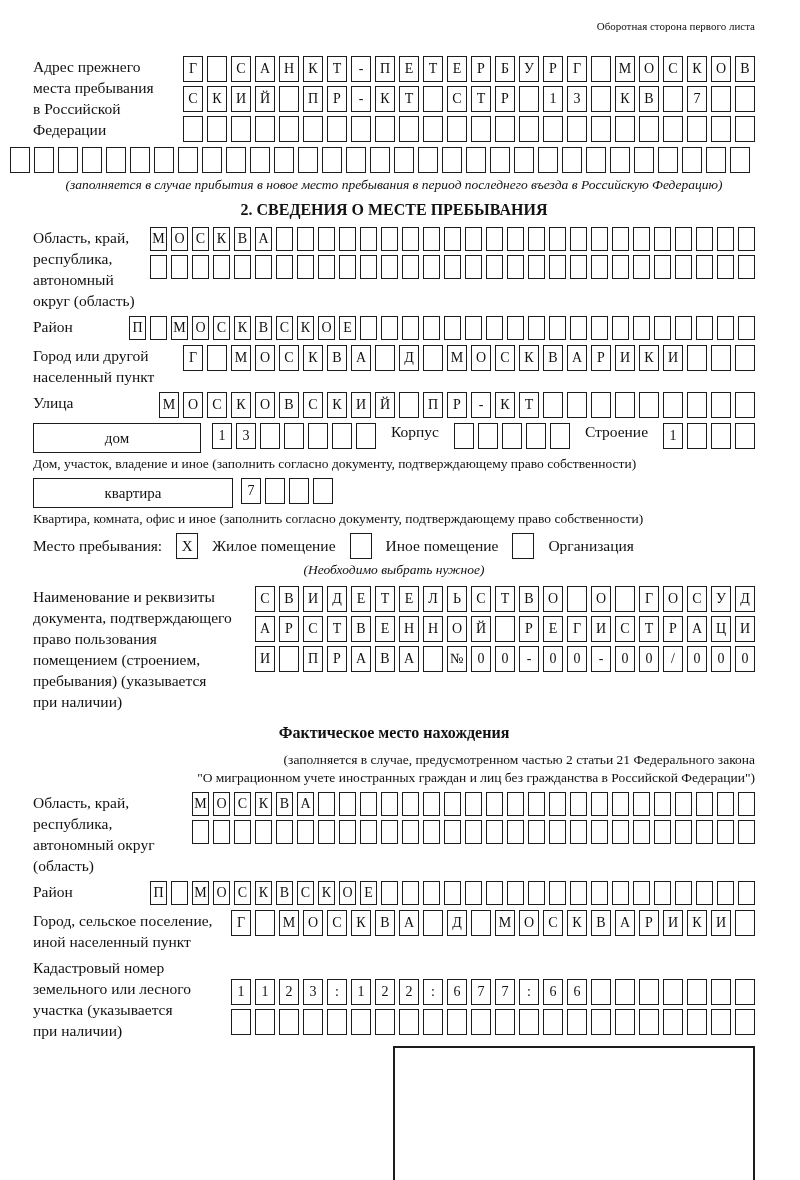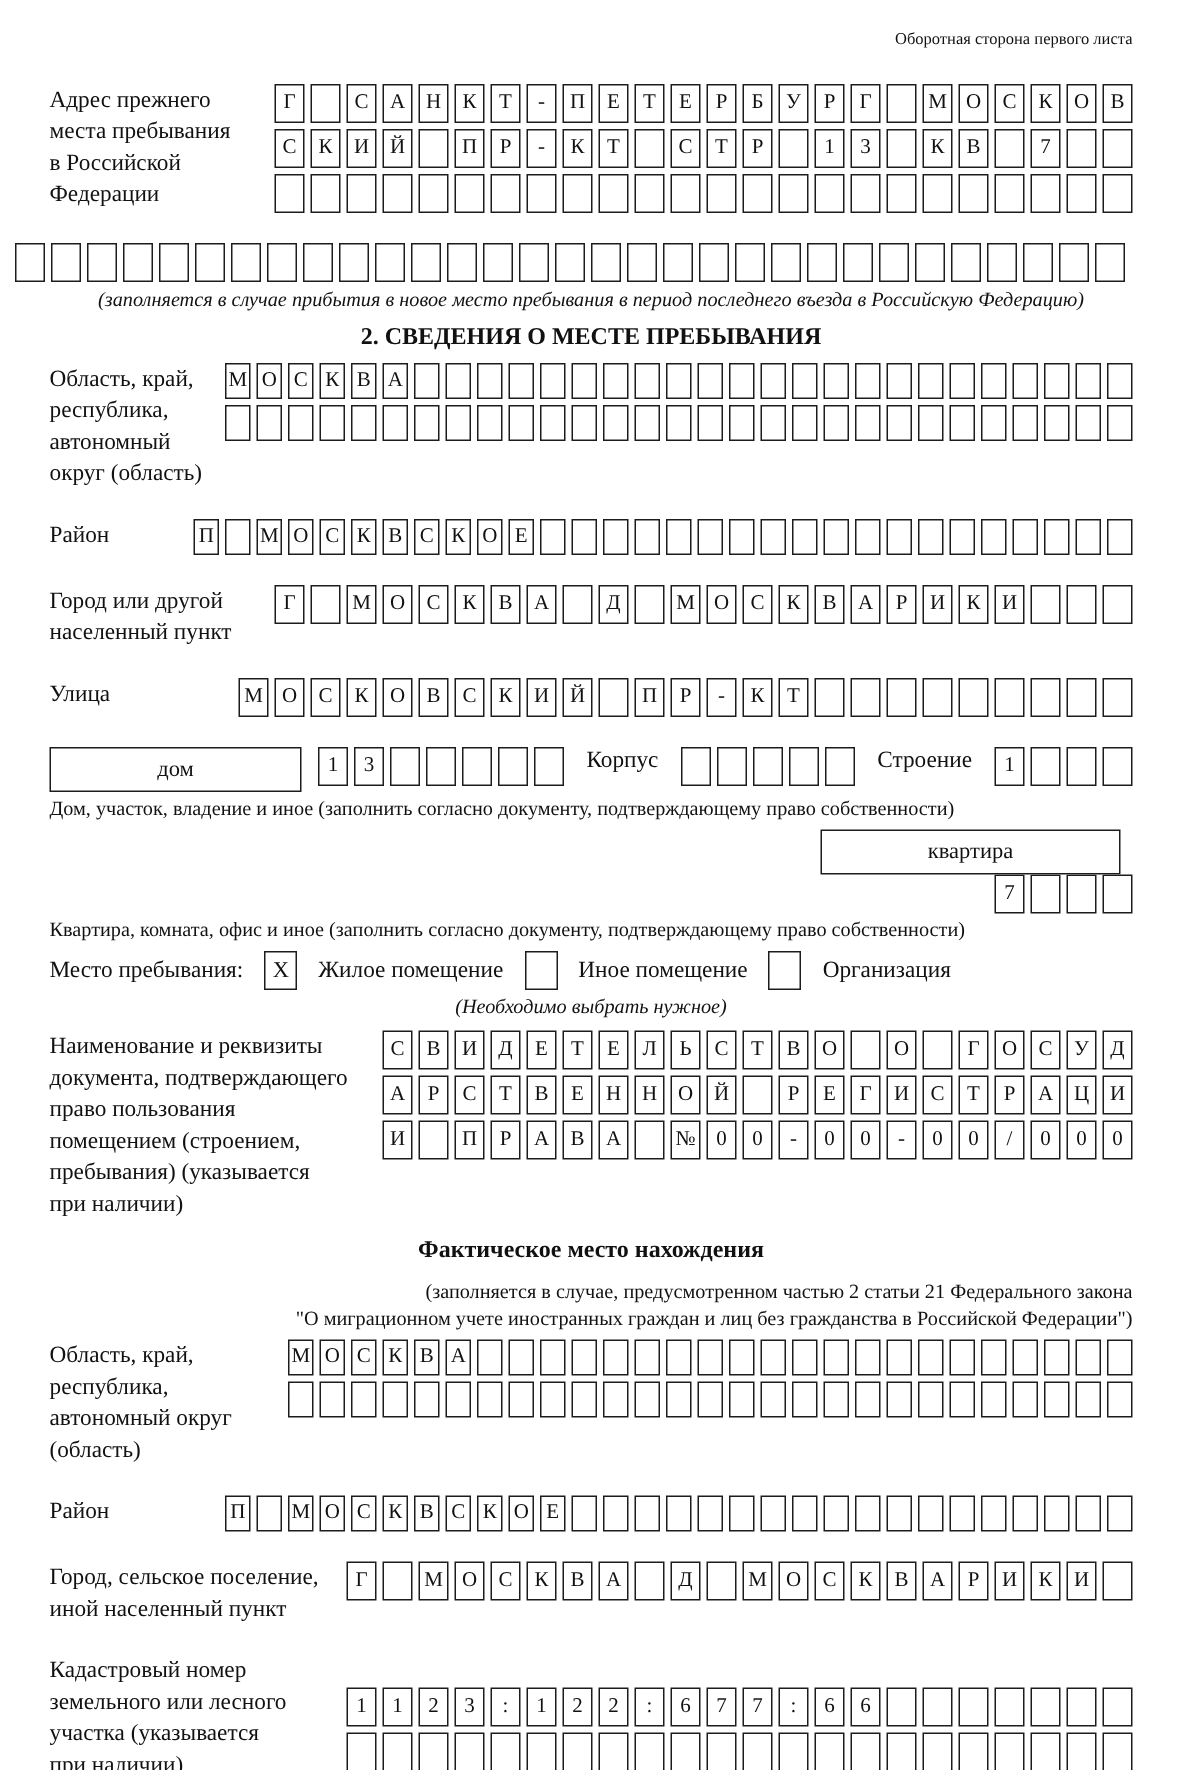--- a/index.html
+++ b/index.html
@@ -14,40 +14,40 @@
   
   .cells{display:flex;gap:4px;}
   .cell{
     border:1.5px solid #1c1c1c;height:25px;box-sizing:border-box;
     display:flex;align-items:center;justify-content:center;
     font-size:14px;line-height:1;background:#fff;flex:none;
   }
   .lg .cell{width:20px;height:26px;}
   .sm .cell{width:17px;height:24px;}
 
-  .field{display:flex;align-items:flex-start;margin-bottom:20px;}
+  .field{display:flex;align-items:flex-start;margin-bottom:5px;}
   .lbl{font-size:15.5px;line-height:21px;flex:none;}
   .cellcol{margin-left:auto;display:flex;flex-direction:column;align-items:flex-end;gap:4px;}
 
   .fullrow{margin:4px 0 4px -23px;}
   .cap{font-size:13.5px;}
   .cap.center{text-align:center;margin:2px 0 8px 0;font-style:italic;}
   .cap.left{margin:1px 0 6px 0;}
   .sec-title{text-align:center;font-weight:bold;font-size:16px;margin:4px 0 8px 0;}
 
   .row-dom{display:flex;justify-content:space-between;margin:2px 0 3px 0;}
   .namedbox{
     border:1.5px solid #1c1c1c;height:30px;box-sizing:border-box;
     display:flex;align-items:center;justify-content:center;font-size:15px;flex:none;
   }
   .box-dom{width:168px;}
   .box-kv{width:200px;margin-right:8px;}
   .inline-lbl{font-size:15.5px;flex:none;padding:0 4px;}
 
-  .row-kv{display:flex;align-items:flex-end;margin:3px 0 3px 0;flex-direction:column;}
+  .row-kv{display:flex;align-items:flex-start;margin:3px 0 3px 0;}
 
   .row-mesto{display:flex;align-items:center;gap:14px;margin:5px 0 3px 0;font-size:15.5px;}
   .checkbox{
     border:1.5px solid #1c1c1c;width:22px;height:26px;box-sizing:border-box;flex:none;
     display:flex;align-items:center;justify-content:center;font-size:15px;
   }
 
   .fakt-title{text-align:center;font-weight:bold;font-size:16px;margin:12px 0 10px 0;}
   .fakt-cap{text-align:right;font-size:13.5px;margin-bottom:2px;}
   .fakt-cap:last-of-type{margin-bottom:6px;}

